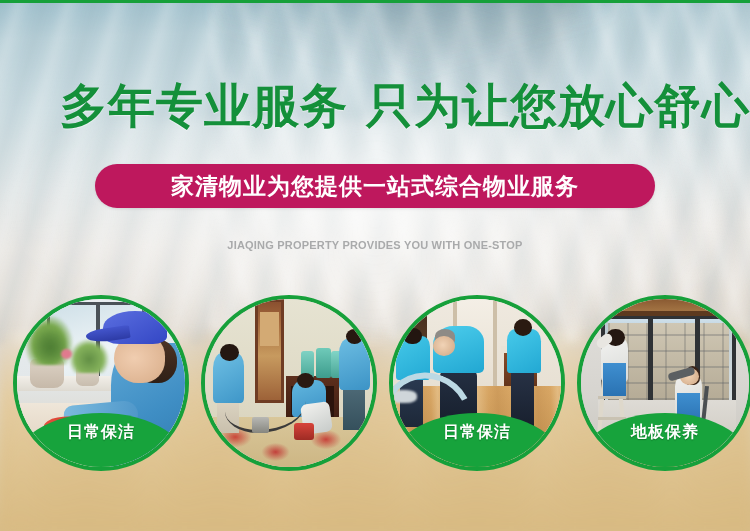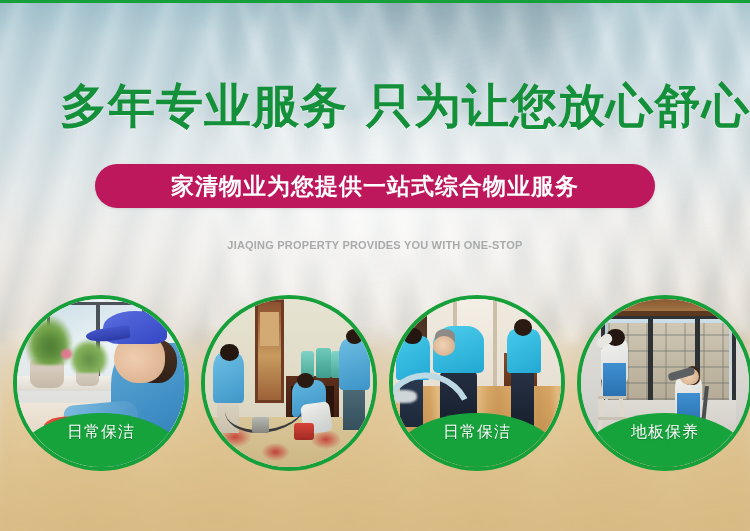--- a/index.html
+++ b/index.html
@@ -202,21 +202,21 @@
     border-radius: 50% 50% 50% 50% / 78% 78% 22% 22%;
     display: flex;
     align-items: flex-start;
     justify-content: center;
     padding-top: 9px;
     box-sizing: border-box;
   }
   .card-label span {
     color: #ffffff;
     font-size: 16px;
-    font-weight: normal;
+    font-weight: bold;
     letter-spacing: 1px;
     white-space: nowrap;
     text-shadow: 0 1px 1px rgba(0,70,20,0.45);
   }
 
   
   .sc { position: absolute; inset: 0; }
 
   
   .s1-wall { position:absolute; inset:0; background: linear-gradient(180deg,#e9eef1 0%,#e3e8ea 45%,#dedcd6 70%,#d8d2c8 100%); }

